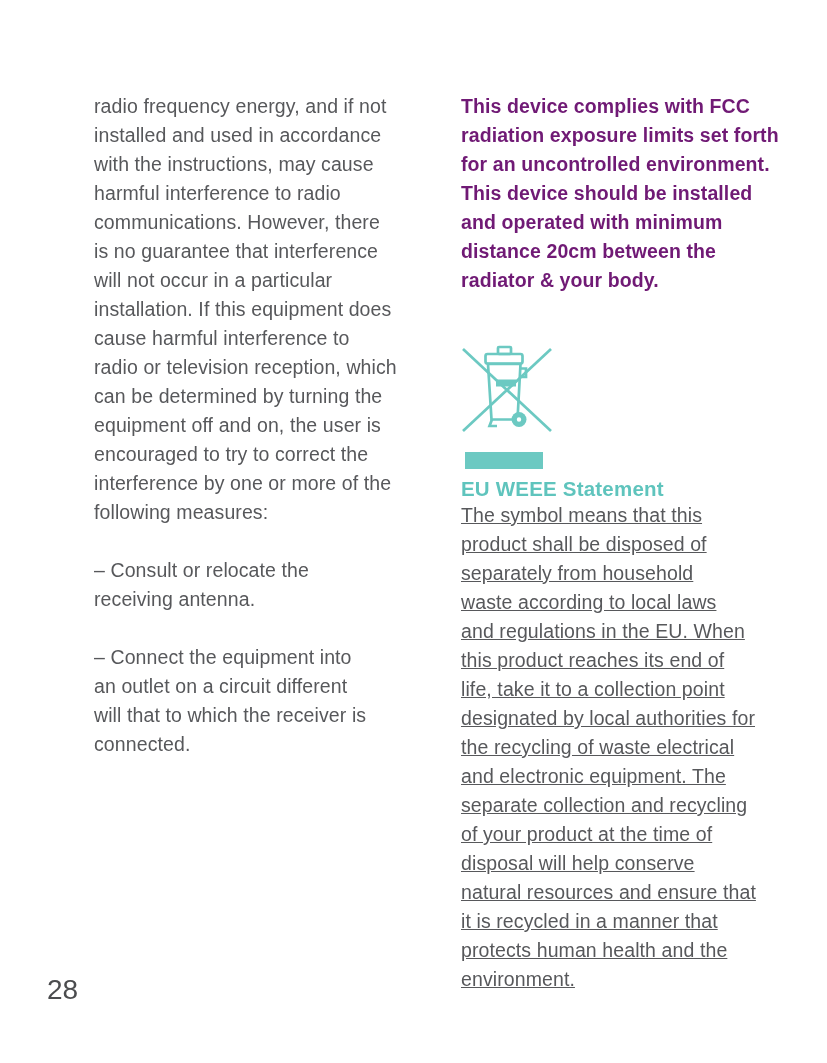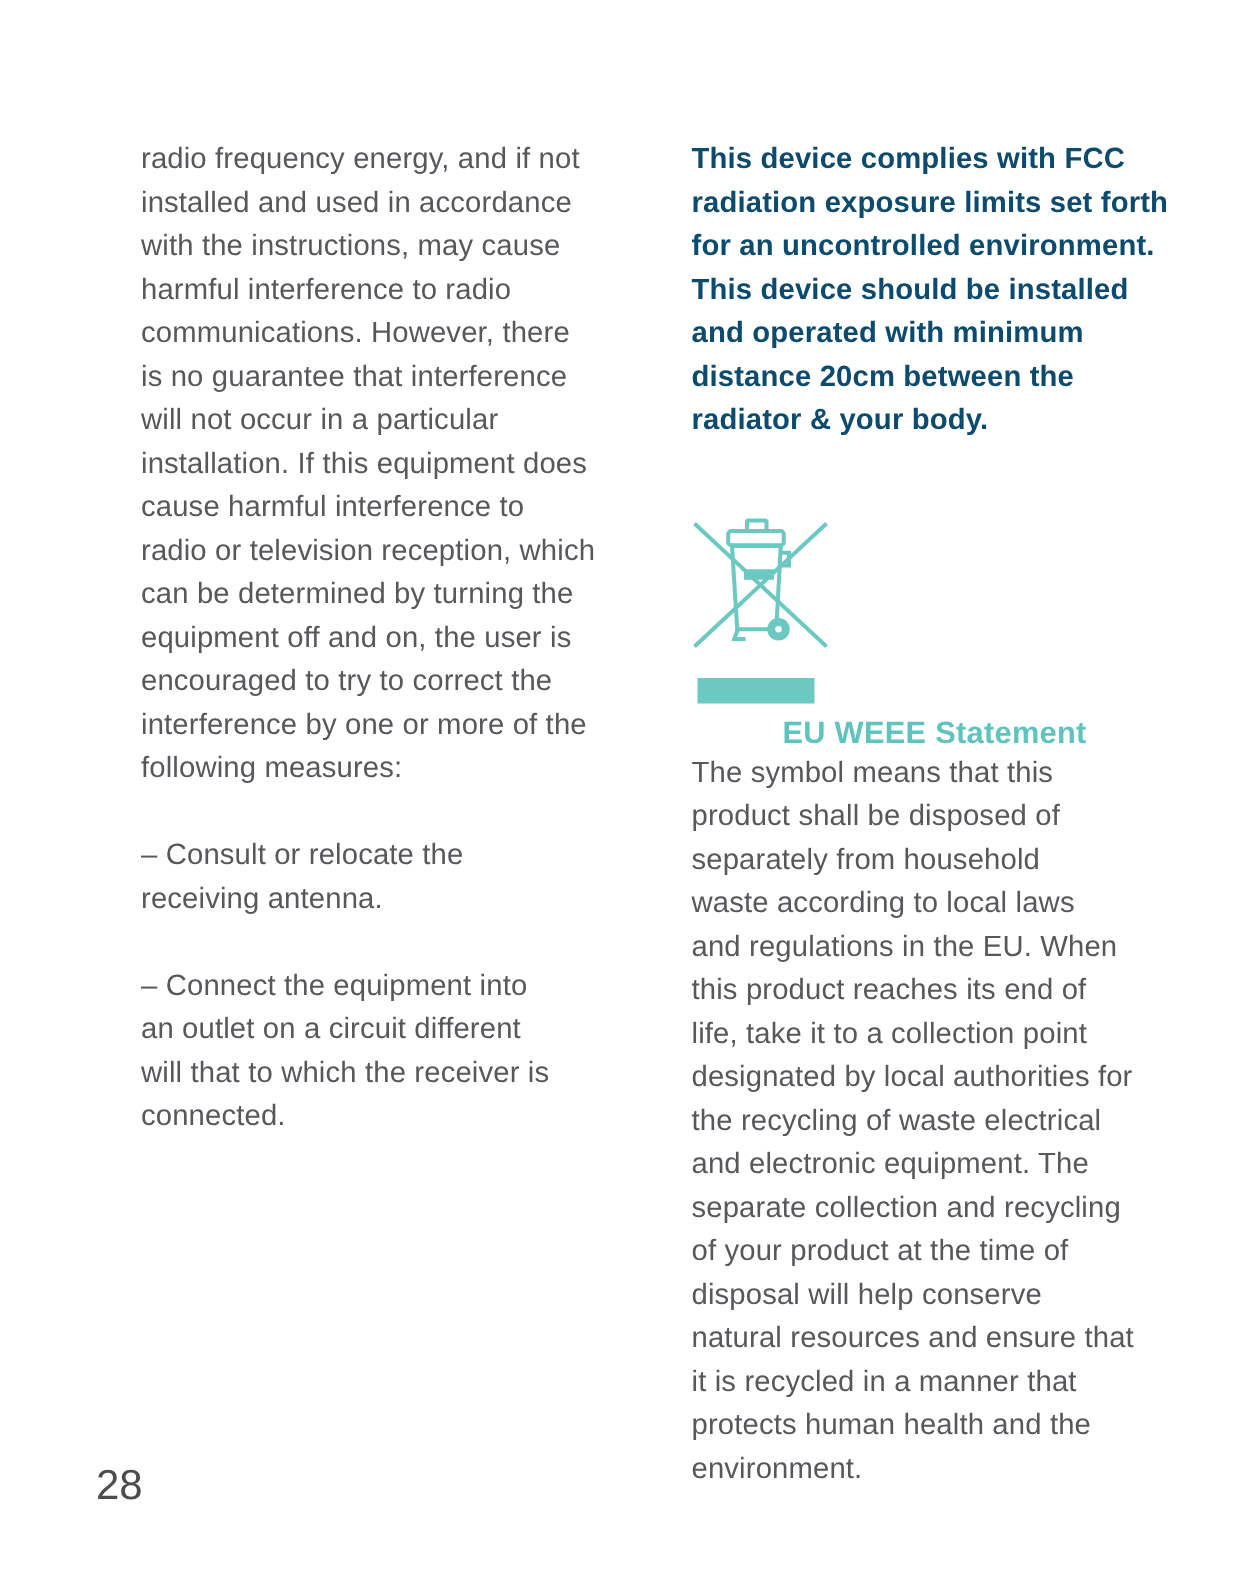--- a/index.html
+++ b/index.html
@@ -21,43 +21,43 @@
   }
   .col-left  { left: 94px;  width: 330px; }
   .col-right { left: 461px; width: 324px; }
   .col p {
     margin: 0 0 29px 0;
     white-space: pre-line;
   }
   .col p:last-child { margin-bottom: 0; }
   .bold-para {
     font-weight: 700;
-    color: #0c4a6e;
+    color: #701a75;
     letter-spacing: 0.1px;
   }
-  .weee-block { margin-top: 48px; text-align: center; }
+  .weee-block { margin-top: 48px; }
   .weee-icon { display: block; }
   .weee-bar {
     width: 78px;
     height: 17px;
     background: #6cc9c2;
     margin: 17px 0 0 4px;
   }
   .weee-heading {
     margin-top: 8px;
     font-size: 20.5px;
     line-height: 24px;
     font-weight: 700;
     color: #5fc4bd;
     letter-spacing: 0.2px;
   }
-  .weee-body { margin-top: 14px; }
+  .weee-body { margin-top: 14px; text-decoration: underline; }
   .page-number {
     position: absolute;
-    left: 64px;
+    left: 47px;
     top: 972px;
     font-size: 28px;
     line-height: 36px;
     color: #4b4c4e;
   }
 </style>
 </head>
 <body>
 
 <div class="page">

